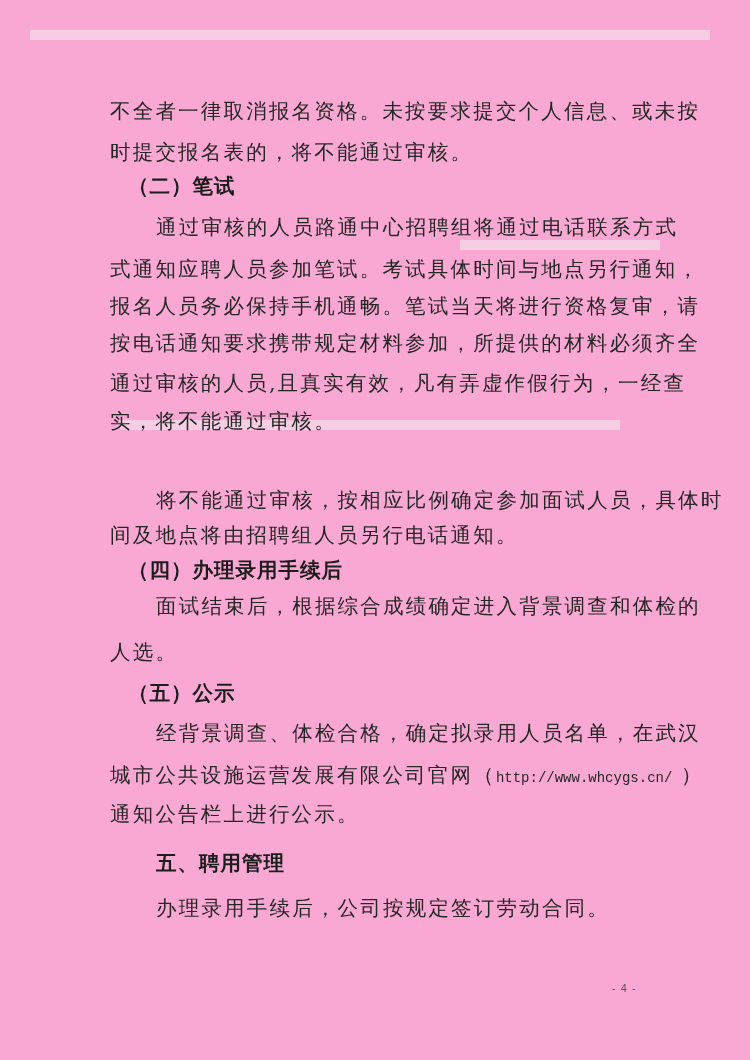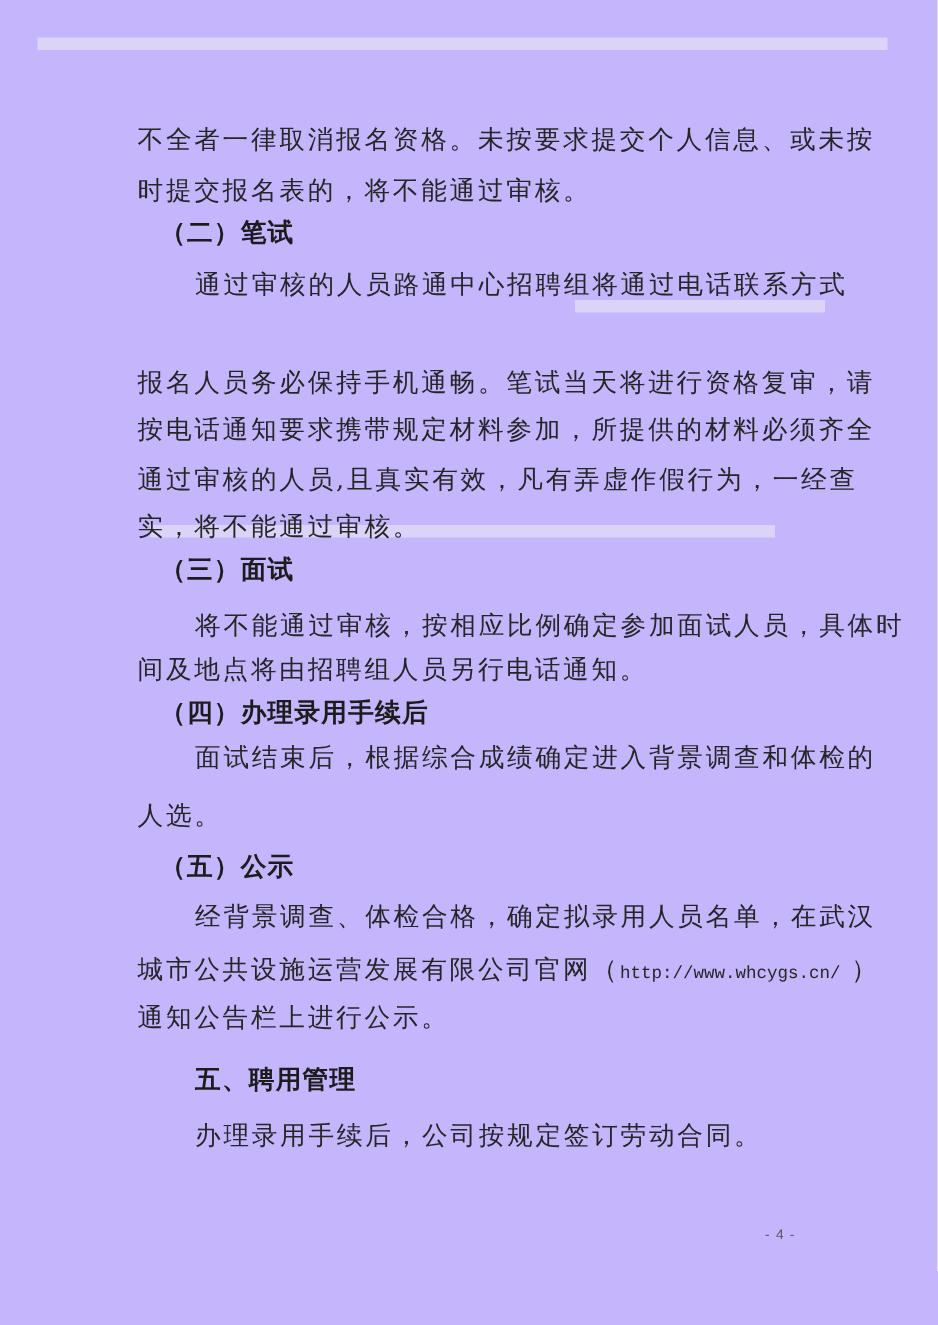--- a/index.html
+++ b/index.html
@@ -12,21 +12,21 @@
       height: 1060px;
       position: relative;
       overflow: hidden;
       font-family: "DejaVu Serif", "Liberation Serif", serif;
       color: #222222;
     }
     .page {
       position: absolute;
       left: 0; top: 0;
       width: 750px; height: 1060px;
-      background: #c4b5fd;
+      background: #f9a8d4;
     }
     .line {
       position: absolute;
       left: 110px;
       width: 540px;
       height: 30px;
       line-height: 30px;
       font-size: 20.5px;
       letter-spacing: 2.2px;
       white-space: nowrap;
@@ -68,25 +68,25 @@
 
   <div class="bleed" style="left:30px;top:30px;width:680px;"></div>
   <div class="bleed" style="left:460px;top:240px;width:200px;"></div>
   <div class="bleed" style="left:120px;top:420px;width:500px;"></div>
 
   <div class="line" style="top:96px;">不全者一律取消报名资格。未按要求提交个人信息、或未按</div>
   <div class="line heading sub-heading" style="top:171px;">（二）笔试</div>
   <div class="line" style="top:137px;">时提交报名表的，将不能通过审核。</div>
 
   <div class="line indent" style="top:212px;">通过审核的人员路通中心招聘组将通过电话联系方式</div>
+  <div class="line" style="top:254px;">式通知应聘人员参加笔试。考试具体时间与地点另行通知，</div>
   <div class="line" style="top:291px;">报名人员务必保持手机通畅。笔试当天将进行资格复审，请</div>
   <div class="line" style="top:328px;">按电话通知要求携带规定材料参加，所提供的材料必须齐全</div>
   <div class="line" style="top:368px;">通过审核的人员,且真实有效，凡有弄虚作假行为，一经查</div>
   <div class="line" style="top:406px;">实，将不能通过审核。</div>
-  <div class="line heading sub-heading" style="top:440px;">（三）面试</div>
 
   <div class="line indent" style="top:485px;">将不能通过审核，按相应比例确定参加面试人员，具体时</div>
   <div class="line" style="top:520px;">间及地点将由招聘组人员另行电话通知。</div>
   <div class="line heading sub-heading" style="top:555px;">（四）办理录用手续后</div>
 
   <div class="line indent" style="top:591px;">面试结束后，根据综合成绩确定进入背景调查和体检的</div>
   <div class="line" style="top:637px;">人选。</div>
   <div class="line heading sub-heading" style="top:678px;">（五）公示</div>
 
   <div class="line indent" style="top:718px;">经背景调查、体检合格，确定拟录用人员名单，在武汉</div>

